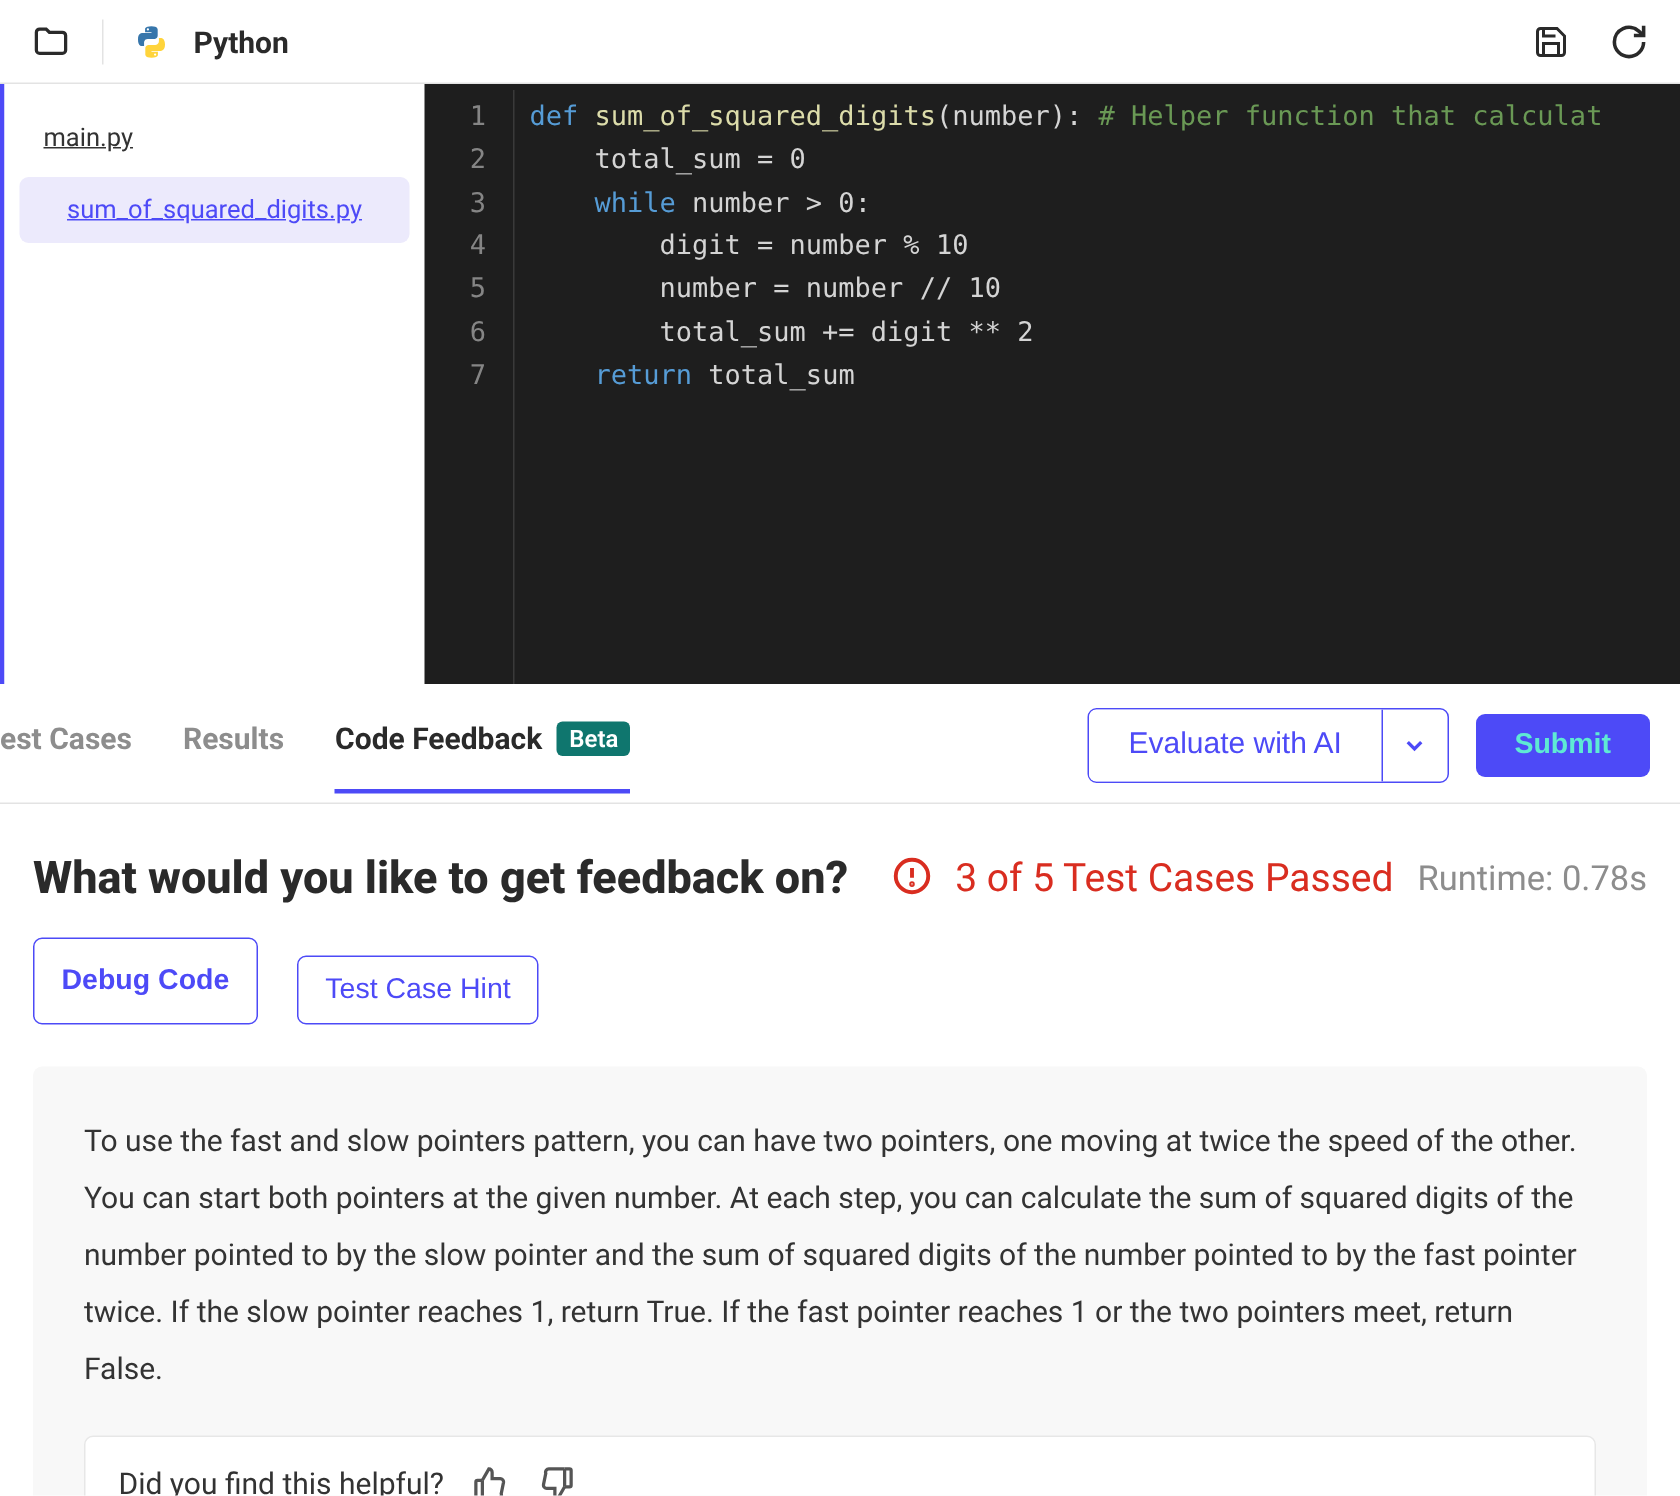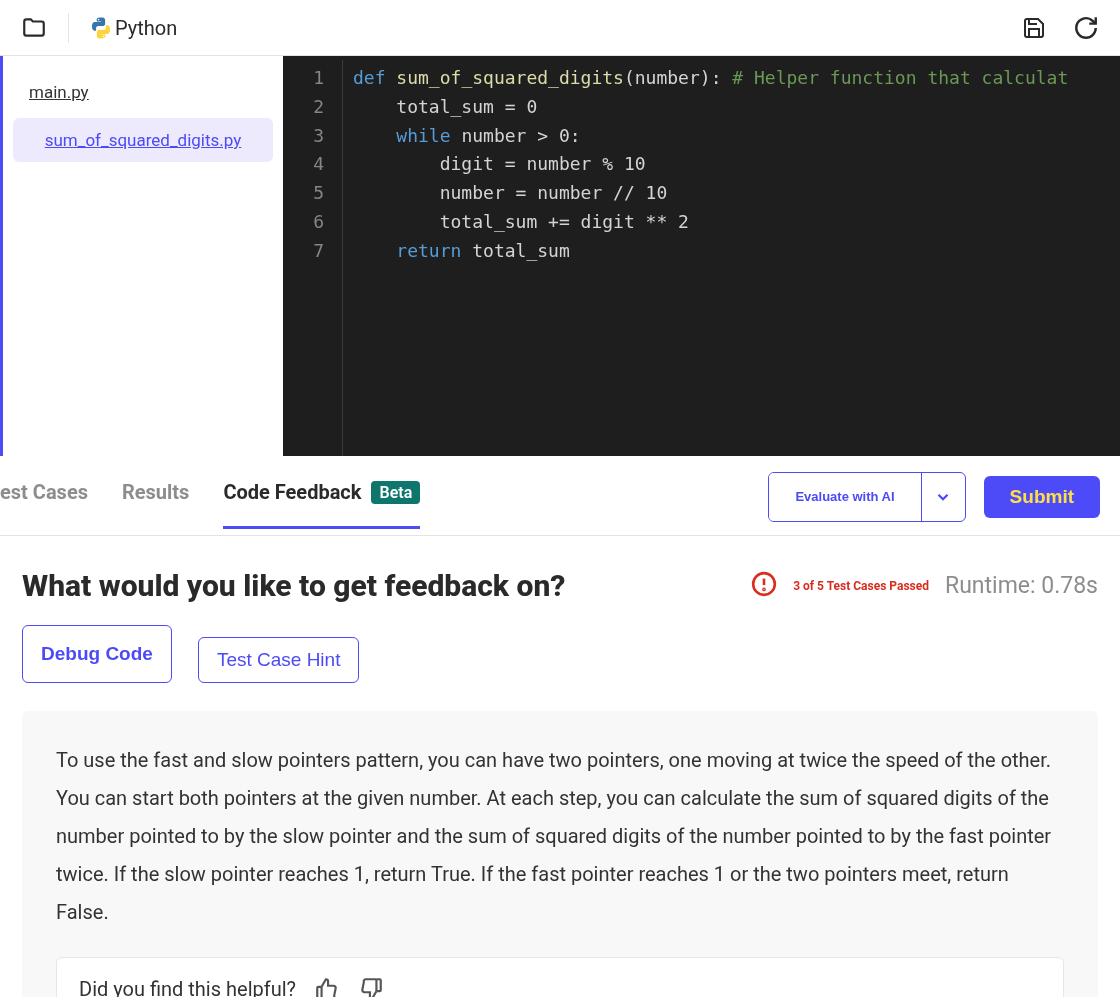--- a/index.html
+++ b/index.html
@@ -27,23 +27,23 @@
       flex: 1;
     }
     .divider-v {
       width: 1px;
       height: 30px;
       background: #e3e3e3;
     }
     .lang-label {
       display: flex;
       align-items: center;
-      gap: 2px;
+      gap: 16px;
       font-size: 20px;
-      font-weight: 400;
+      font-weight: 700;
       color: #2a2a2a;
     }
     .python-logo {
       width: 24px;
       height: 24px;
       position: relative;
     }
     .topbar-right {
       display: flex;
       align-items: center;
@@ -163,40 +163,40 @@
     .eval-btn-group {
       display: flex;
       border: 1.5px solid #4d4af7;
       border-radius: 6px;
       height: 50px;
       overflow: hidden;
     }
     .eval-btn {
       color: #4d4af7;
       background: #fff;
-      font-size: 13px;
-      font-weight: 700;
+      font-size: 20px;
+      font-weight: 400;
       padding: 0 26px;
       display: flex;
       align-items: center;
       cursor: pointer;
       border: none;
     }
     .eval-caret {
       width: 44px;
       display: flex;
       align-items: center;
       justify-content: center;
       border-left: 1.5px solid #4d4af7;
       color: #4d4af7;
       cursor: pointer;
     }
     .submit-btn {
       background: #4d4af7;
-      color: #fde047;
+      color: #5eead4;
       border: none;
       font-size: 19px;
       font-weight: 700;
       padding: 0 26px;
       height: 42px;
       border-radius: 6px;
       cursor: pointer;
     }
 
     
@@ -215,22 +215,22 @@
     .fb-status {
       display: flex;
       align-items: center;
       gap: 16px;
     }
     .alert-icon {
       color: #d92d20;
     }
     .tc-status {
       color: #d92d20;
-      font-size: 12px;
-      font-weight: 700;
+      font-size: 26px;
+      font-weight: 400;
     }
     .runtime {
       color: #8d8d8d;
       font-size: 23px;
     }
     .fb-actions {
       display: flex;
       gap: 26px;
       margin-bottom: 28px;
     }

